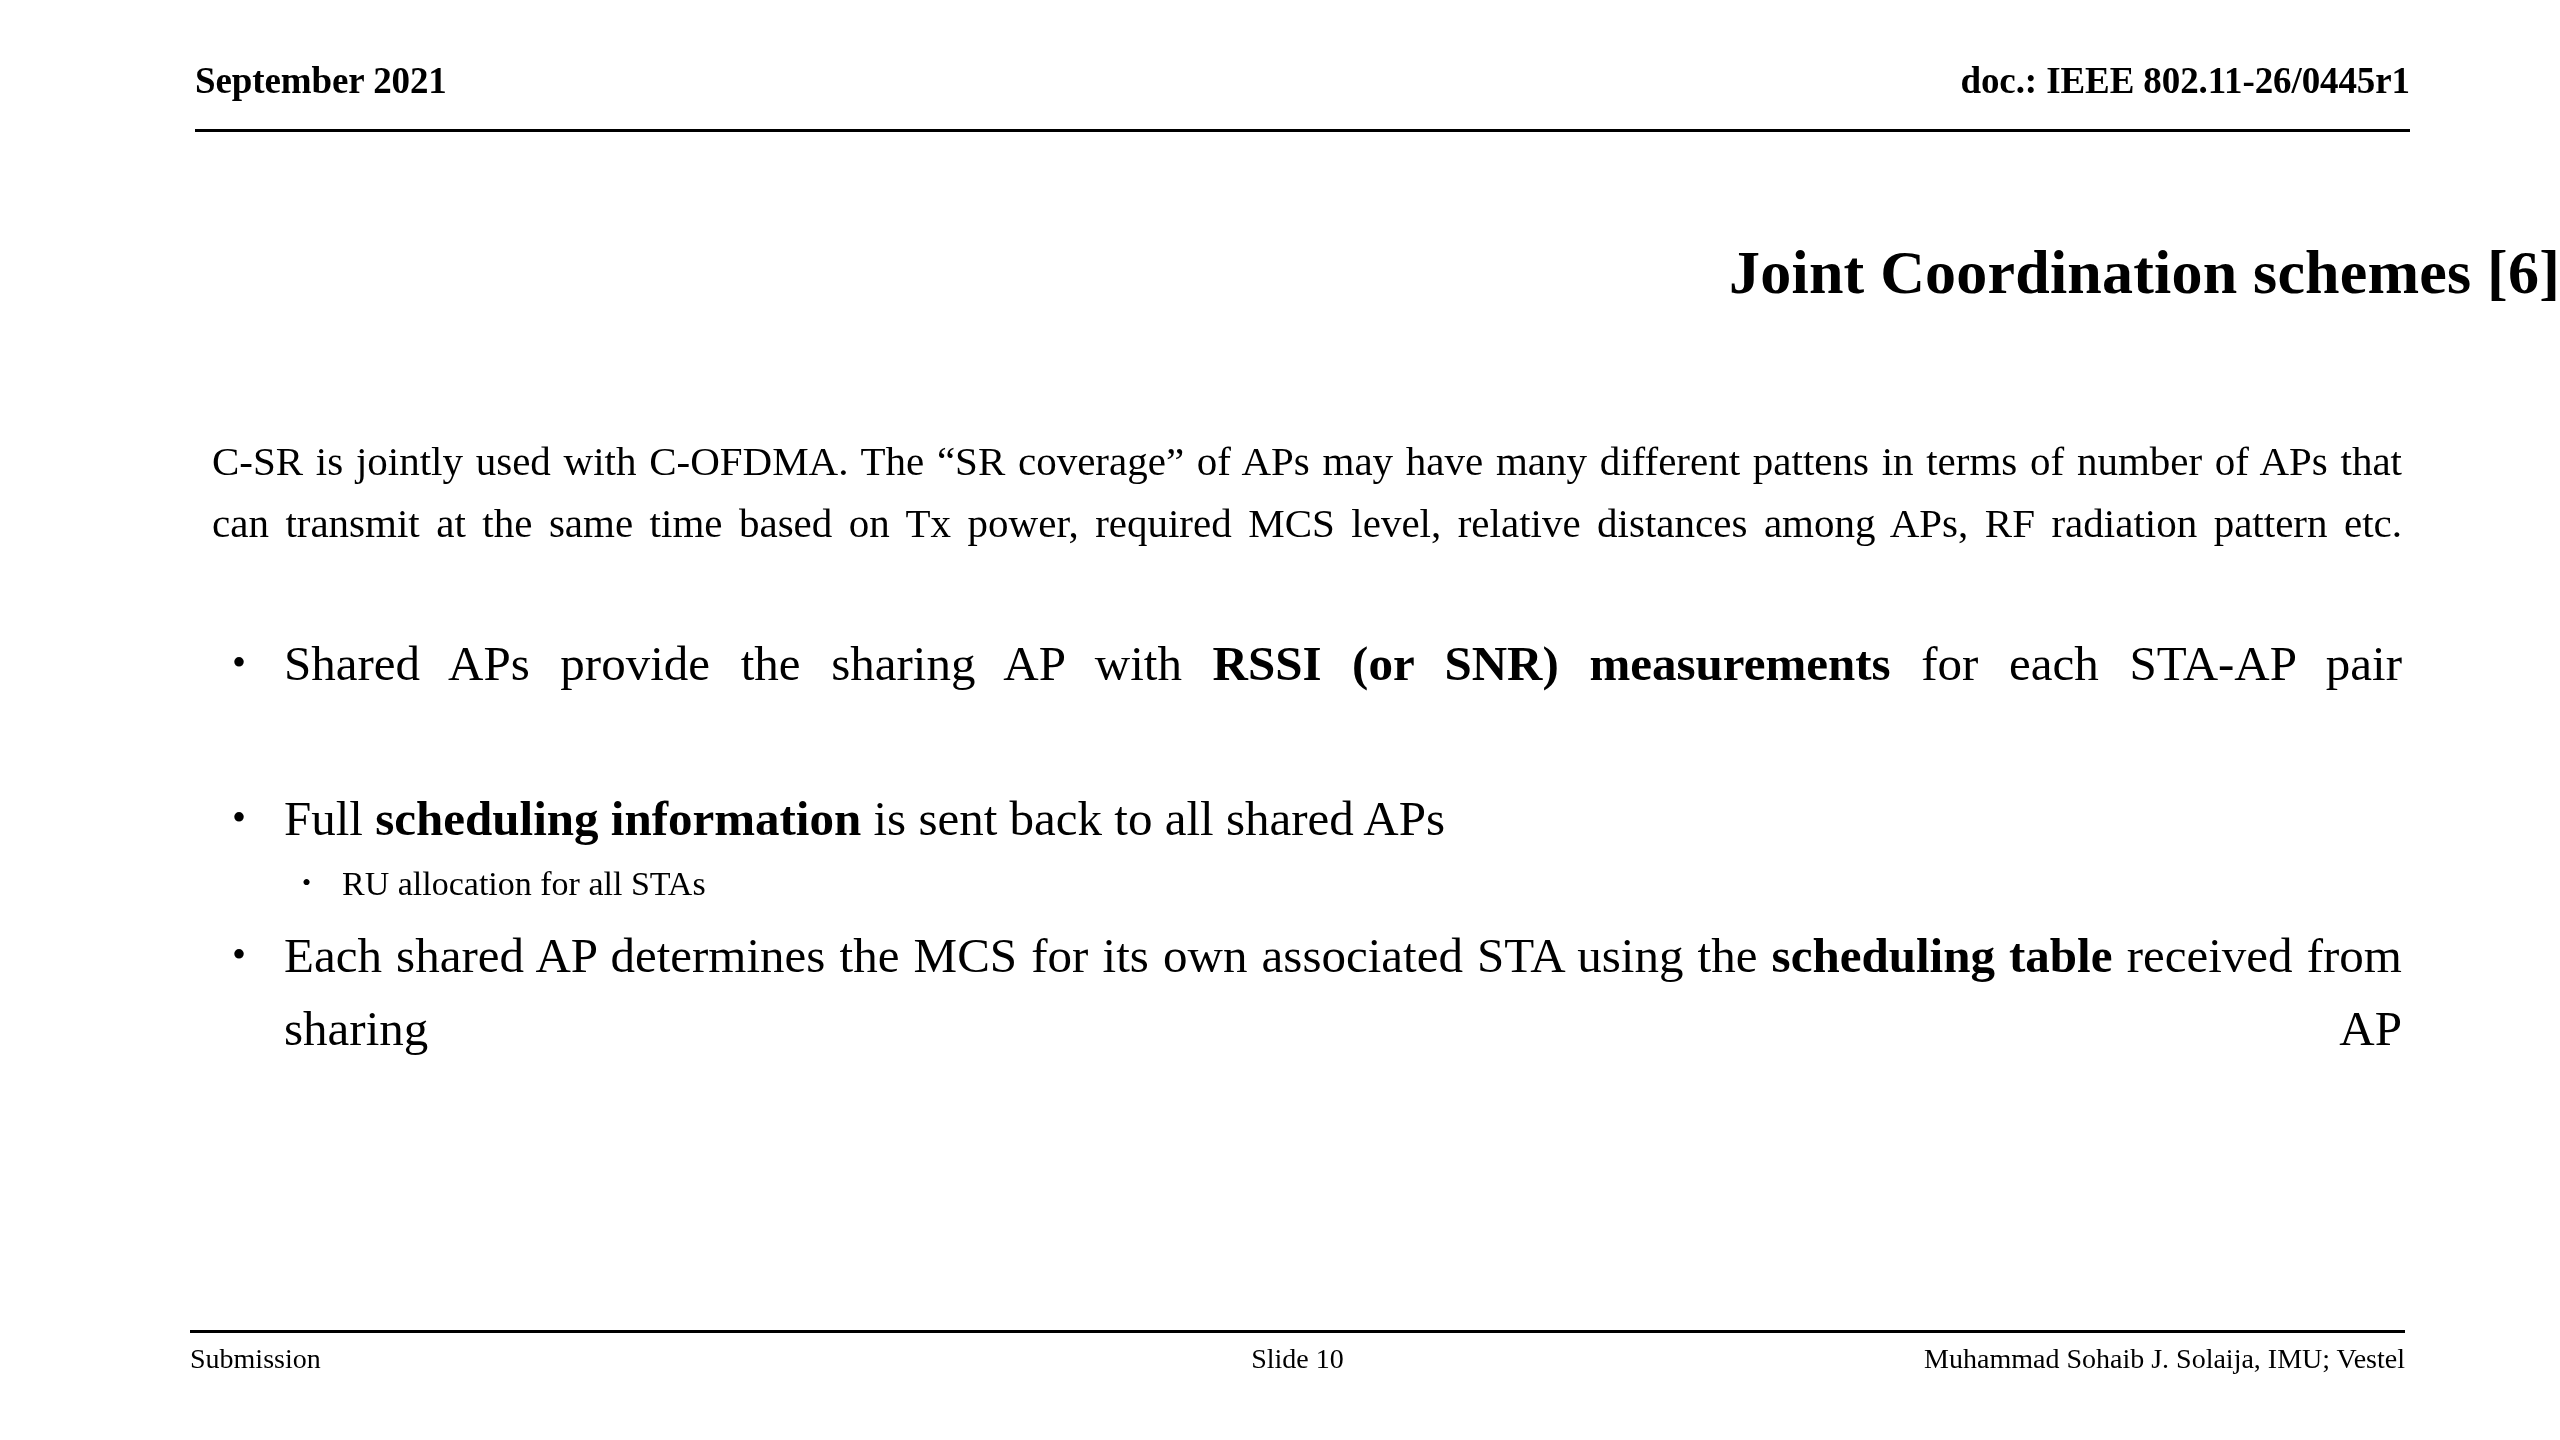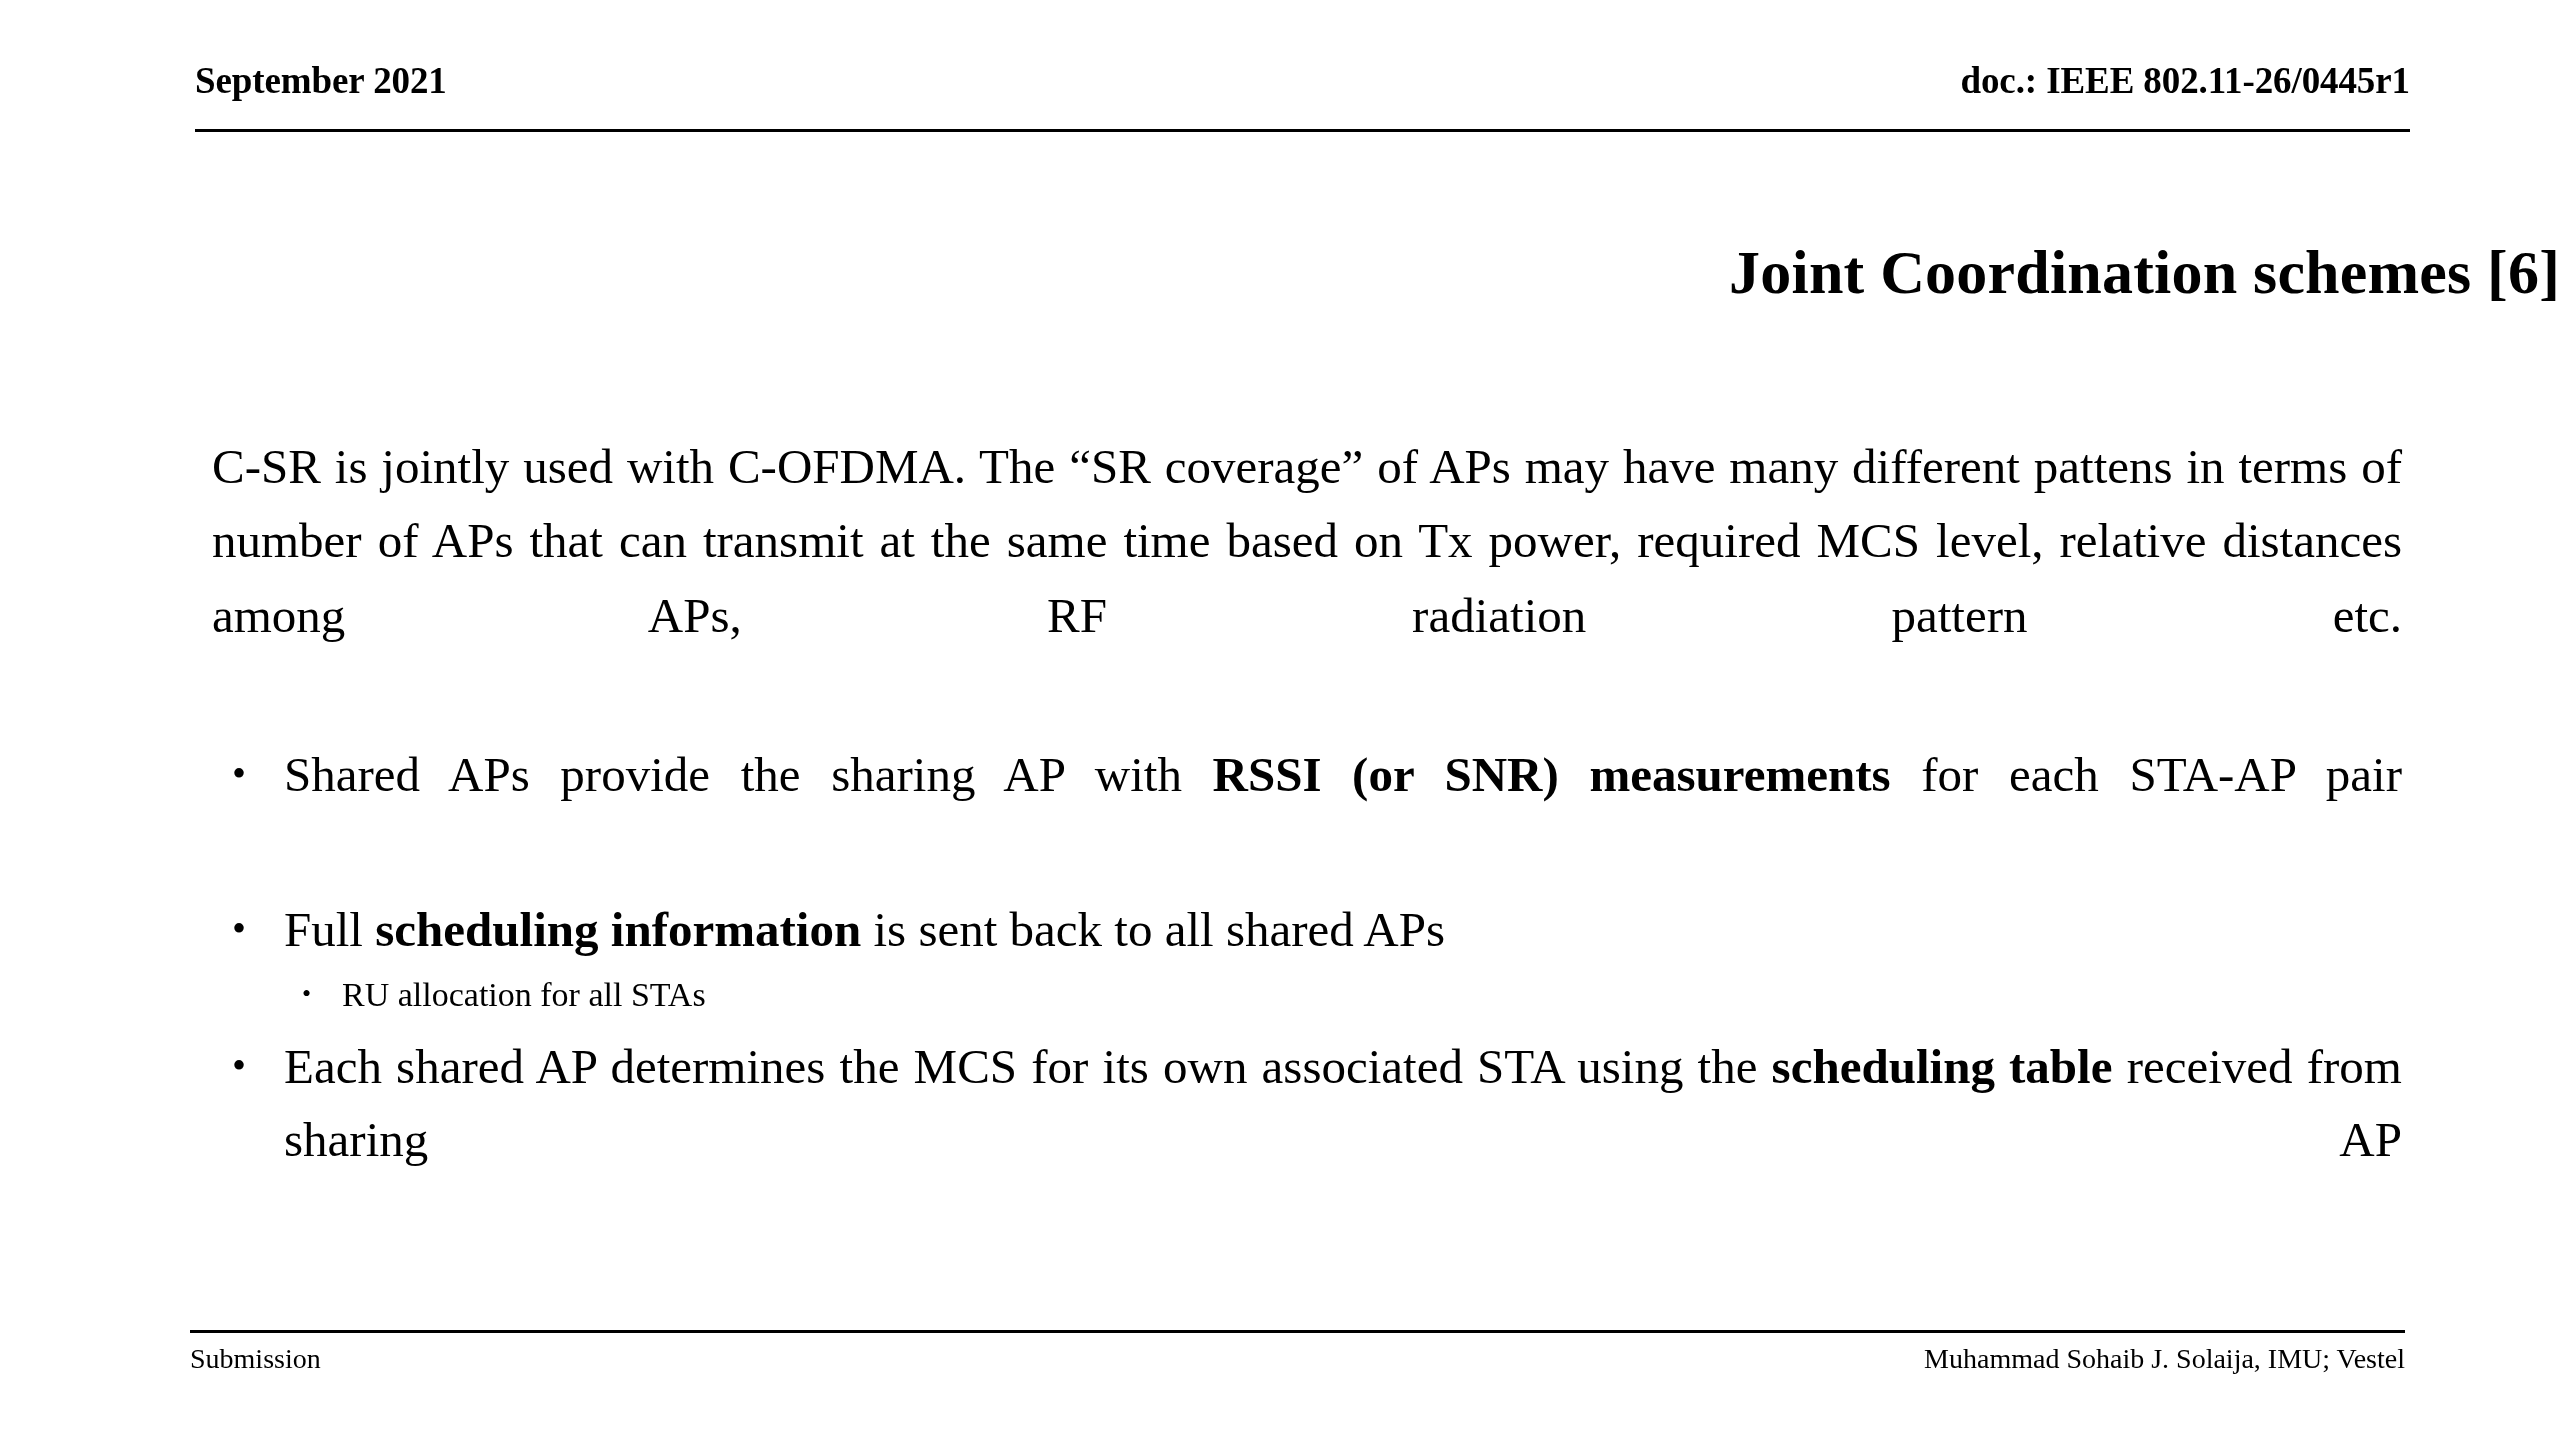--- a/index.html
+++ b/index.html
@@ -69,21 +69,21 @@
 
   
   .body-area {
     position: absolute;
     left: 212px;
     top: 430px;
     width: 2190px;
   }
 
   .lead-para {
-    font-size: 49px;
+    font-size: 41px;
     line-height: 1.52;
     text-align: justify;
     text-justify: inter-word;
     margin: 0 0 8px 0;
   }
   
   .lead-para::after {
     content: "";
     display: inline-block;
     width: 100%;
@@ -213,15 +213,16 @@
       </ul>
 
   </div>
 
   <div class="footer">
     <div class="footer-rule"></div>
     <div class="footer-row">
       <div class="footer-left">Submission</div>
       <div class="footer-right">Muhammad Sohaib J. Solaija, IMU; Vestel</div>
     </div>
+    <div class="footer-center">Slide 10</div>
   </div>
 
 </div>
 
 </body></html>

